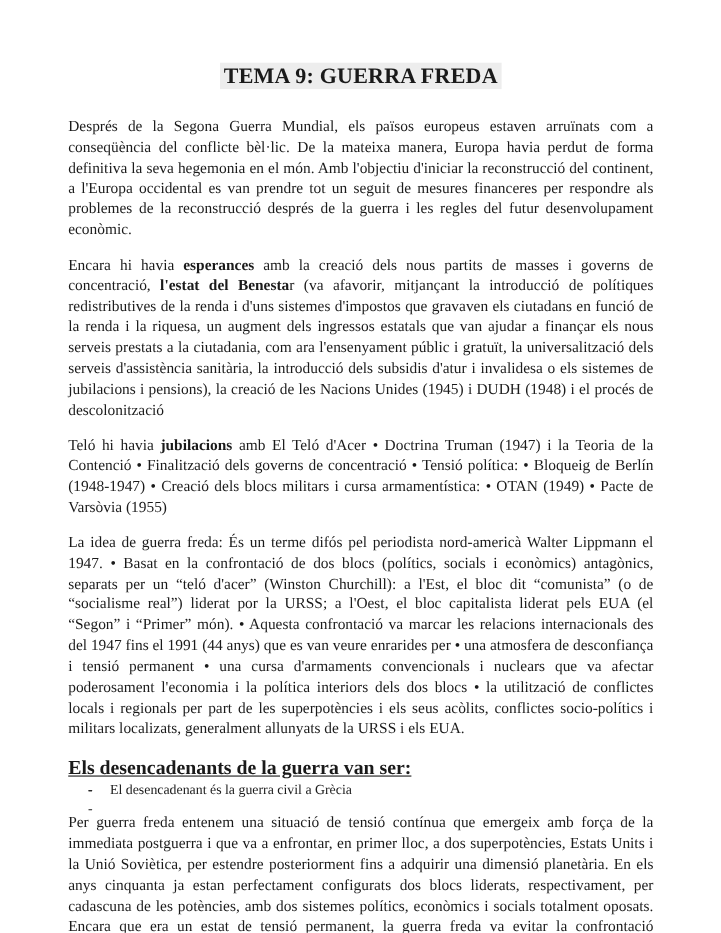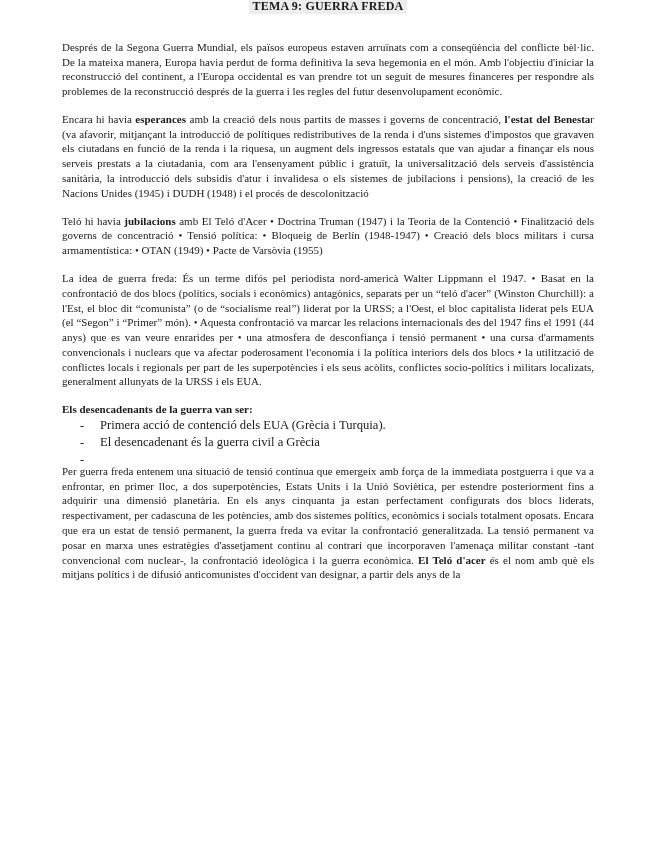--- a/index.html
+++ b/index.html
@@ -22,44 +22,46 @@
     box-sizing: border-box;
   }
   .content {
     position: absolute;
     left: 62px;
     top: 0;
     width: 532px;
   }
   .doc-title {
     text-align: center;
-    font-size: 12px;
+    font-size: 20px;
     font-weight: bold;
     letter-spacing: 0.2px;
     margin: 0;
+    padding-top: 58px;
     line-height: 1.15;
   }
   .doc-title .hl {
     background: #ededed;
     padding: 1px 3px 1px 3px;
   }
   p.para {
     text-align: justify;
-    font-size: 11px;
+    font-size: 14px;
     line-height: 1.345;
     margin: 0;
     text-justify: inter-word;
     hyphens: none;
   }
   .gap-title   { height: 26px; }
   .gap-para    { height: 13px; }
 
   .section-head {
-    font-size: 11px;
+    font-size: 18px;
     font-weight: bold;
+    text-decoration: underline;
     line-height: 1.345;
     margin: 0;
   }
   ul.dash-list {
     list-style: none;
     margin: 0;
     padding: 0;
   }
   ul.dash-list li {
     position: relative;
@@ -97,21 +99,21 @@
 
     <div class="gap-para"></div>
 
     <p class="para"><span>La idea de guerra freda:  És un terme difós pel periodista nord-americà Walter Lippmann el 1947. • Basat en la confrontació de dos blocs (polítics, socials i econòmics) antagònics, separats per un “teló d'acer” (Winston Churchill): a l'Est, el bloc dit “comunista” (o de “socialisme real”) liderat por la URSS; a l'Oest, el bloc capitalista liderat pels EUA (el “Segon” i “Primer” món). • Aquesta confrontació va marcar les relacions internacionals des del 1947 fins el 1991 (44 anys) que es van veure enrarides per • una atmosfera de desconfiança i tensió permanent • una cursa d'armaments convencionals i nuclears que va afectar poderosament l'economia i la política interiors dels dos blocs • la utilització de conflictes locals i regionals per part de les superpotències i els seus acòlits, conflictes socio-polítics i militars localizats, generalment allunyats de la URSS i els EUA.</span></p>
 
     <div class="gap-para"></div>
 
     <p class="section-head">Els desencadenants de la guerra van ser:</p>
 
     <ul class="dash-list">
-      <li><span class="dash">-</span><span>Primera acció de contenció dels EUA (Grècia i Turquia).</span></li>
+      <li><span class="dash">-</span></li>
       <li><span class="dash">-</span><span>El desencadenant és la guerra civil a Grècia</span></li>
       <li><span class="dash">-</span></li>
     </ul>
 
     <div class="gap-para"></div>
 
     <p class="para"><span>Per guerra freda entenem una situació de tensió contínua que emergeix amb força de la immediata postguerra i que va a enfrontar, en primer lloc, a dos superpotències, Estats Units i la Unió Soviètica, per estendre posteriorment fins a adquirir una dimensió planetària. En els anys cinquanta ja estan perfectament configurats dos blocs liderats, respectivament, per cadascuna de les potències, amb dos sistemes polítics, econòmics i socials totalment oposats. Encara que era un estat de tensió permanent, la guerra freda va evitar la confrontació generalitzada. La tensió permanent va posar en marxa unes estratègies d'assetjament continu al contrari que incorporaven l'amenaça militar constant -tant convencional com nuclear-, la confrontació ideològica i la guerra econòmica. </span><b>El Teló d'acer</b><span> és el nom amb què els mitjans polítics i de difusió anticomunistes d'occident van designar, a partir dels anys de la</span></p>
 
   </div>
 </div>

